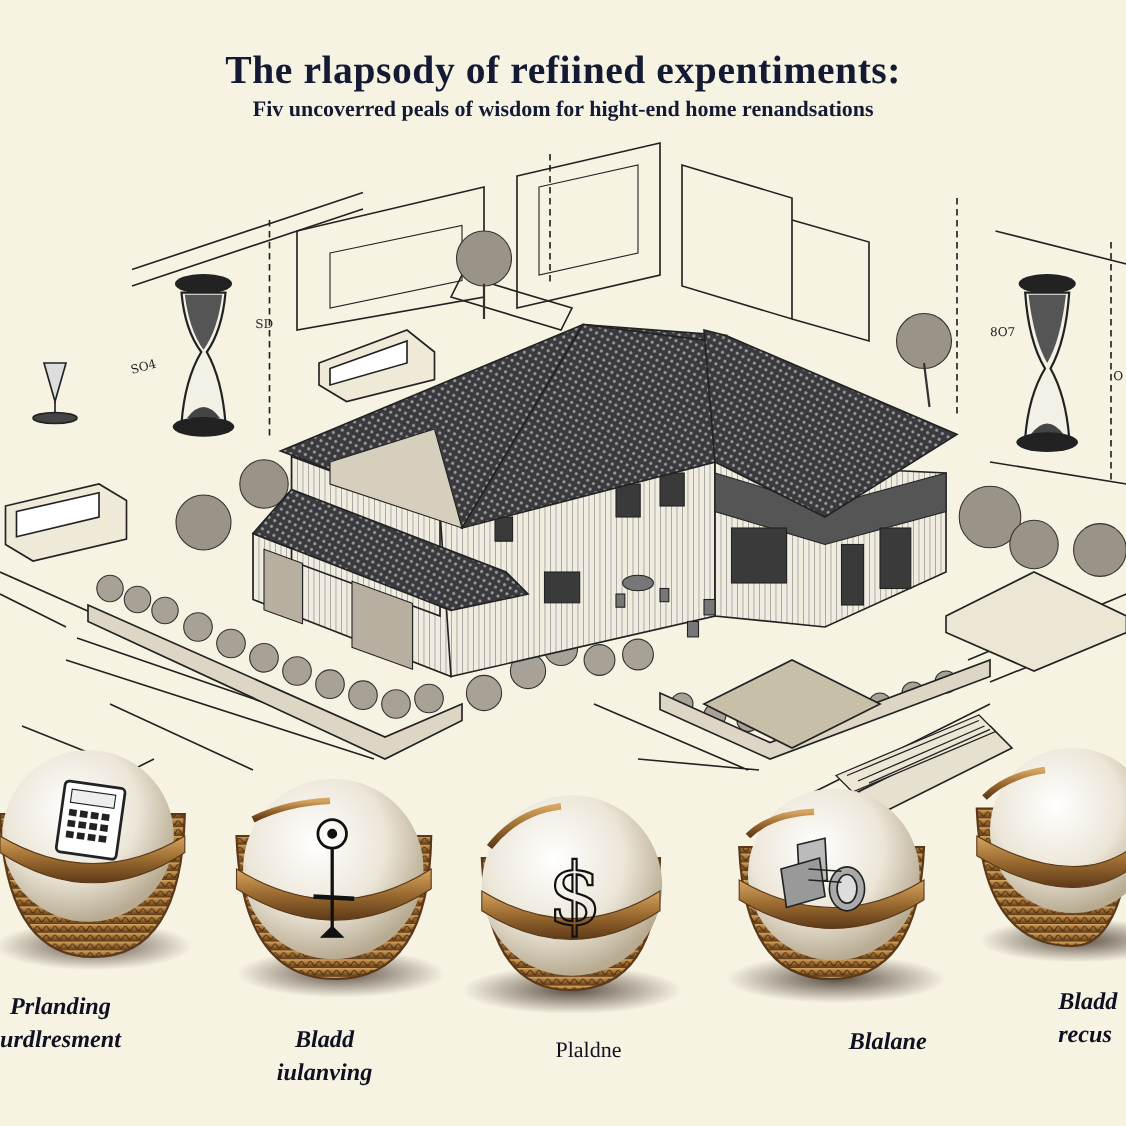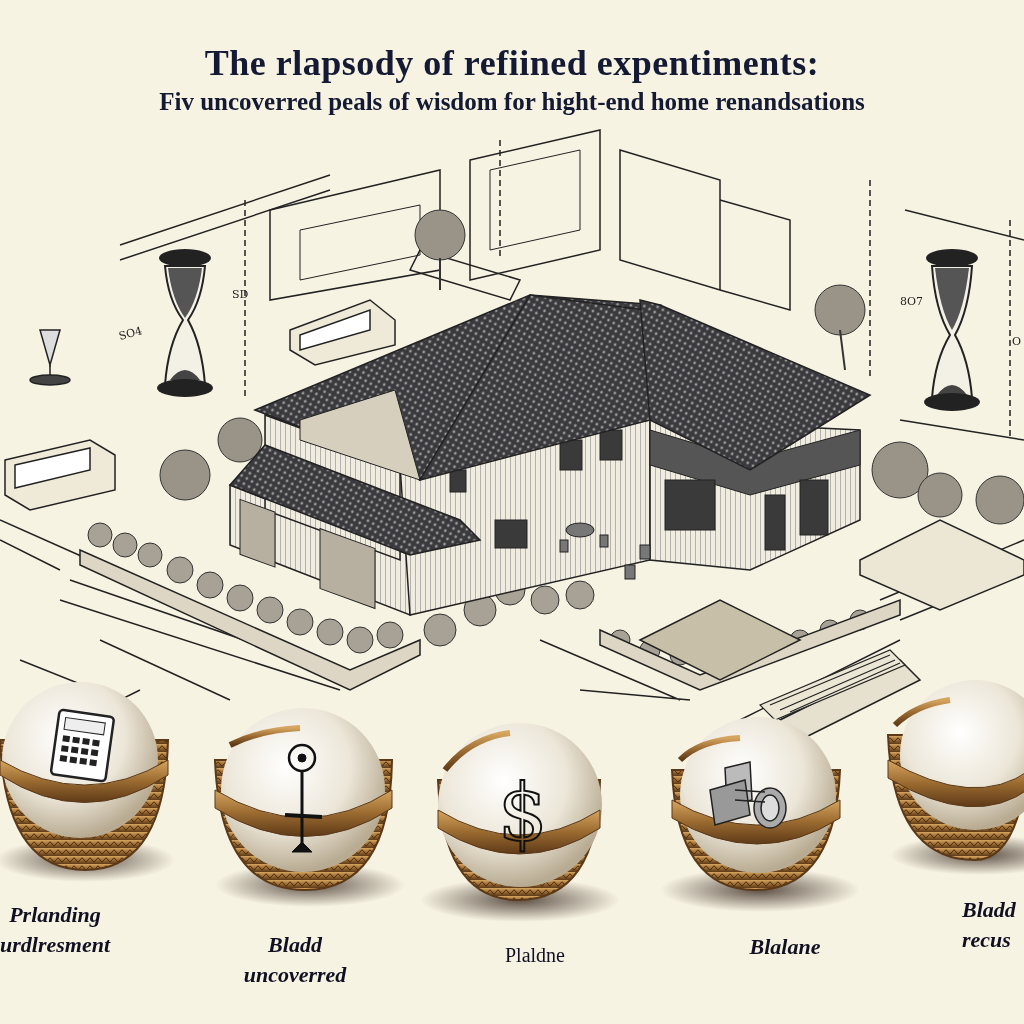--- a/index.html
+++ b/index.html
@@ -11,21 +11,21 @@
     color: #141428;
   }
   .title {
     position: absolute; left: 0; top: 42px; width: 1024px;
     text-align: center; font-size: 36px; font-weight: bold;
     letter-spacing: 0.5px; color: #141a33;
     font-family: "Liberation Serif", "DejaVu Serif", serif;
   }
   .subtitle {
     position: absolute; left: 0; top: 88px; width: 1024px;
-    text-align: center; font-size: 25px; font-weight: bold;
+    text-align: center; font-size: 20px; font-weight: bold;
     color: #141a33;
     font-family: "Liberation Serif", "DejaVu Serif", serif;
   }
   .scene { position: absolute; left: 0; top: 0; width: 1024px; height: 1024px; }
   .pearl-label {
     position: absolute; text-align: center;
     font-family: "Liberation Serif", "DejaVu Serif", serif;
     font-size: 22px; line-height: 30px; color: #101022;
   }
   .pearl-label.italic { font-style: italic; font-weight: bold; }
@@ -289,24 +289,24 @@
     <path d="M895 725 Q915 705 950 700" stroke="url(#goldGrad)" stroke-width="6" fill="none"></path>
   </g>
 </svg>
 
 <div class="pearl-label italic" style="left:-20px; top:900px; width:150px;">
   <span>Prlanding</span>
   <span>urdlresment</span>
 </div>
 <div class="pearl-label italic" style="left:235px; top:930px; width:120px;">
   <span>Bladd</span>
-  <span>uncoverred</span>
+  <span>iulanving</span>
 </div>
 <div class="pearl-label" style="left:455px; top:940px; width:160px; font-size:20px;">
   <span>Plaldne</span>
 </div>
-<div class="pearl-label italic" style="left:700px; top:932px; width:170px;">
+<div class="pearl-label italic" style="left:722px; top:932px; width:170px;">
   <span>Blalane</span>
 </div>
 <div class="pearl-label italic" style="left:962px; top:895px; width:90px; text-align:left;">
   <span>Bladd</span>
   <span>recus</span>
 </div>
 
 </body></html>

